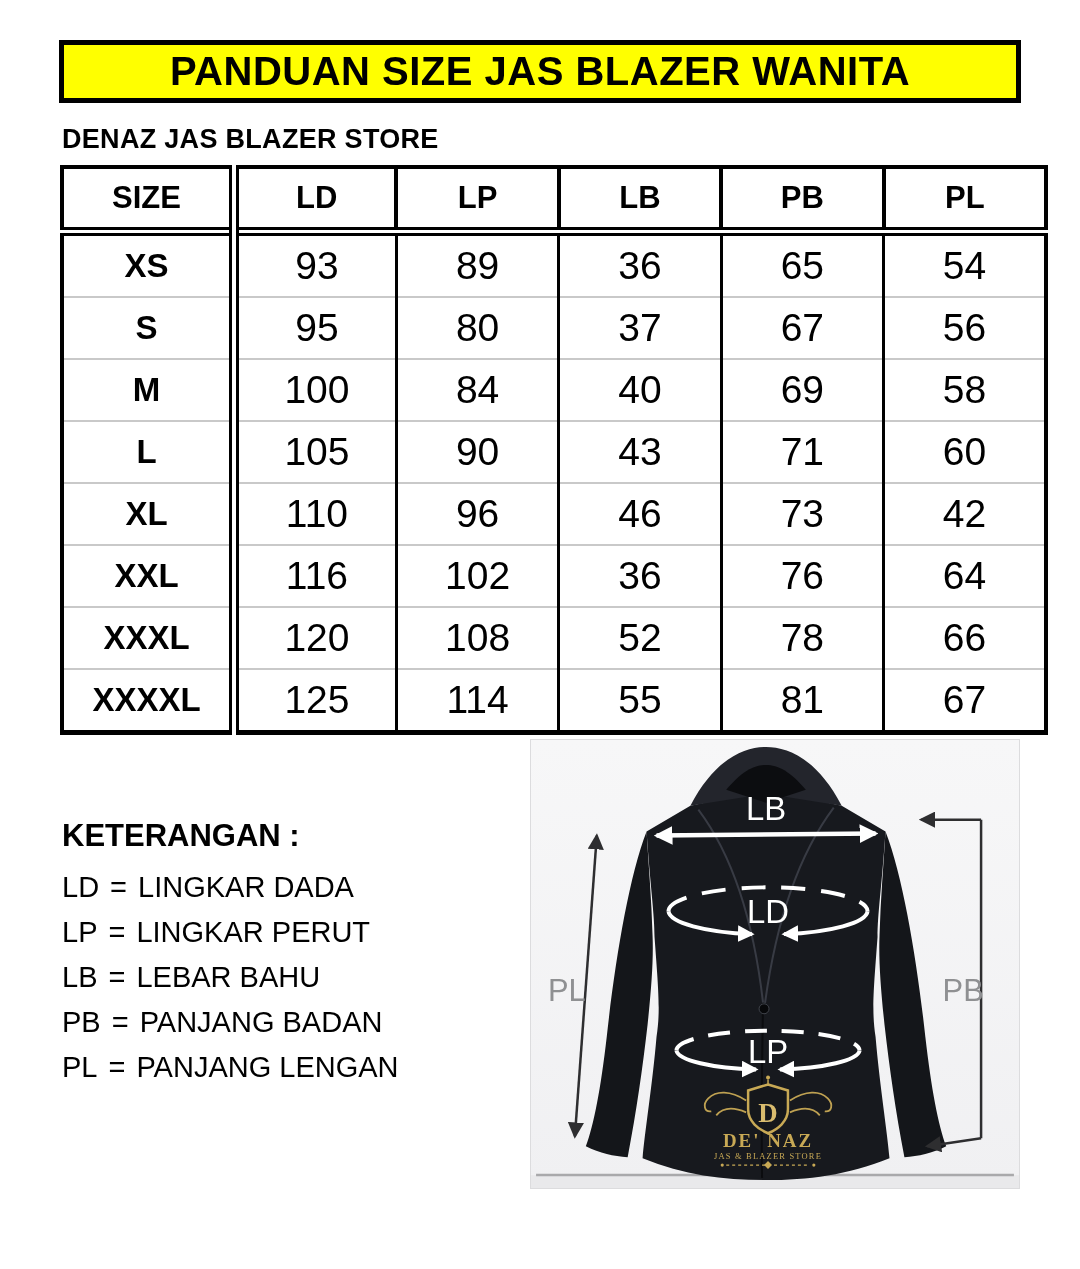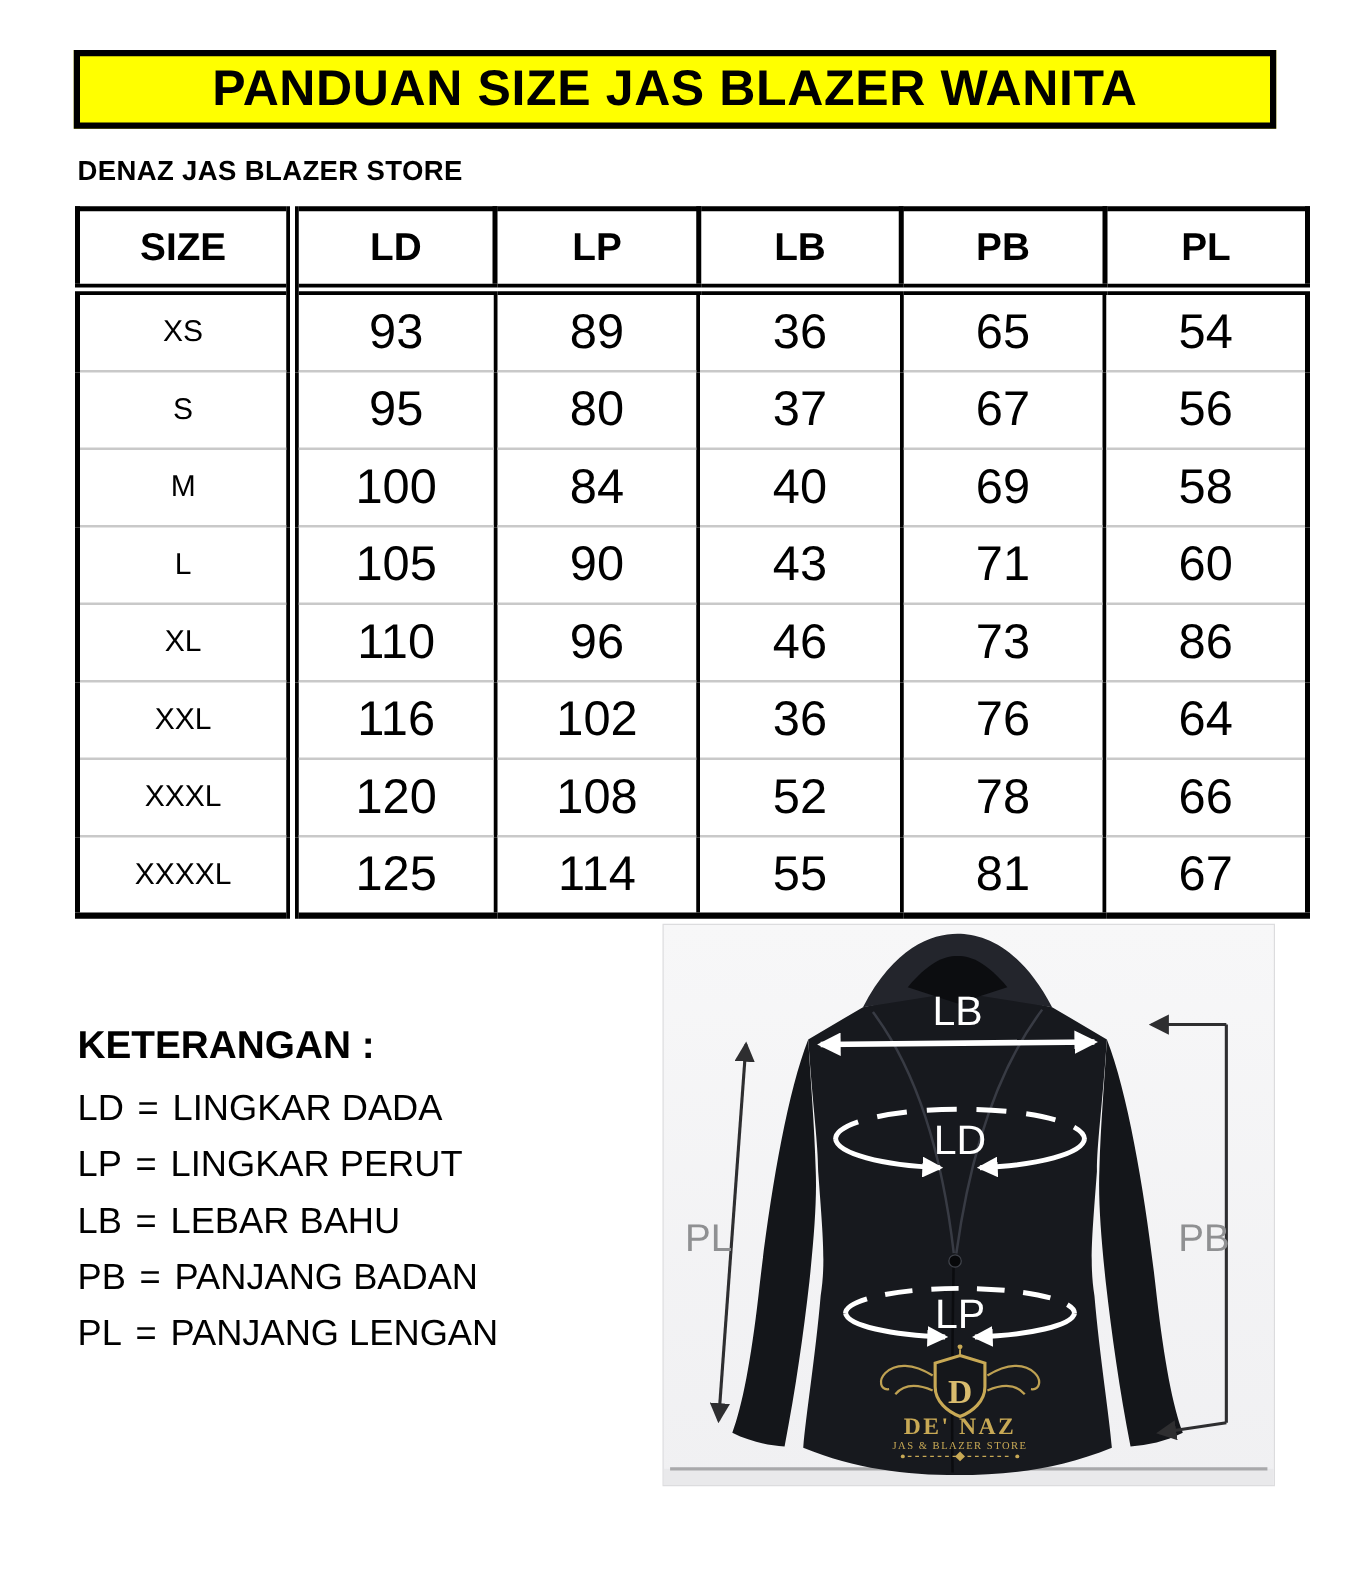--- a/index.html
+++ b/index.html
@@ -4,33 +4,33 @@
 <style>
   html,body{margin:0;padding:0;background:#ffffff;}
   #page{position:relative;width:1080px;height:1269px;background:#ffffff;overflow:hidden;
         font-family:"Liberation Sans","DejaVu Sans",sans-serif;color:#000;}
 
   
   .banner{position:absolute;left:59px;top:40px;width:962px;height:63px;box-sizing:border-box;
           background:#ffff00;border:5px solid #000;display:flex;align-items:center;justify-content:center;}
   .banner-text{font-size:40px;font-weight:bold;letter-spacing:0.5px;white-space:nowrap;}
 
-  .store-name{position:absolute;left:62px;top:124px;font-size:22px;font-weight:600;letter-spacing:0.3px;}
+  .store-name{position:absolute;left:62px;top:124px;font-size:27px;font-weight:600;letter-spacing:0.3px;}
 
   
   .table-wrap{position:absolute;left:60px;top:165px;width:988px;}
   table.size-table{border-collapse:collapse;table-layout:fixed;width:100%;}
   .size-table col.c-size{width:172px;}
   .size-table th{border:4px solid #000;border-bottom:9px double #000;height:58px;
                  font-size:31px;font-weight:bold;text-align:center;vertical-align:middle;padding:0;}
   .size-table th:first-child{border-right:10px double #000;}
   .size-table td{border-left:3px solid #000;border-right:3px solid #000;border-top:2px solid #c9c9c9;
                  height:60px;font-size:39px;text-align:center;vertical-align:middle;padding:0;}
   .size-table td:first-child{border-left:4px solid #000;border-right:10px double #000;
-                 font-weight:normal;font-size:24px;}
+                 font-weight:bold;font-size:33px;}
   .size-table td:last-child{border-right:4px solid #000;}
   .size-table tr:last-child td{border-bottom:5px solid #000;}
 
   
   .legend{position:absolute;left:62px;top:786px;}
   .legend-title{font-size:31px;font-weight:bold;margin-bottom:17px;margin-top:32px;}
   .legend-item{display:flex;align-items:baseline;gap:11px;font-size:29px;height:45px;}
 
   
   .photo{position:absolute;left:530px;top:739px;width:490px;height:450px;
@@ -100,21 +100,21 @@
           <td>43</td>
           <td>71</td>
           <td>60</td>
         </tr>
         <tr>
           <td>XL</td>
           <td>110</td>
           <td>96</td>
           <td>46</td>
           <td>73</td>
-          <td>86</td>
+          <td>42</td>
         </tr>
         <tr>
           <td>XXL</td>
           <td>116</td>
           <td>102</td>
           <td>36</td>
           <td>76</td>
           <td>64</td>
         </tr>
         <tr>

